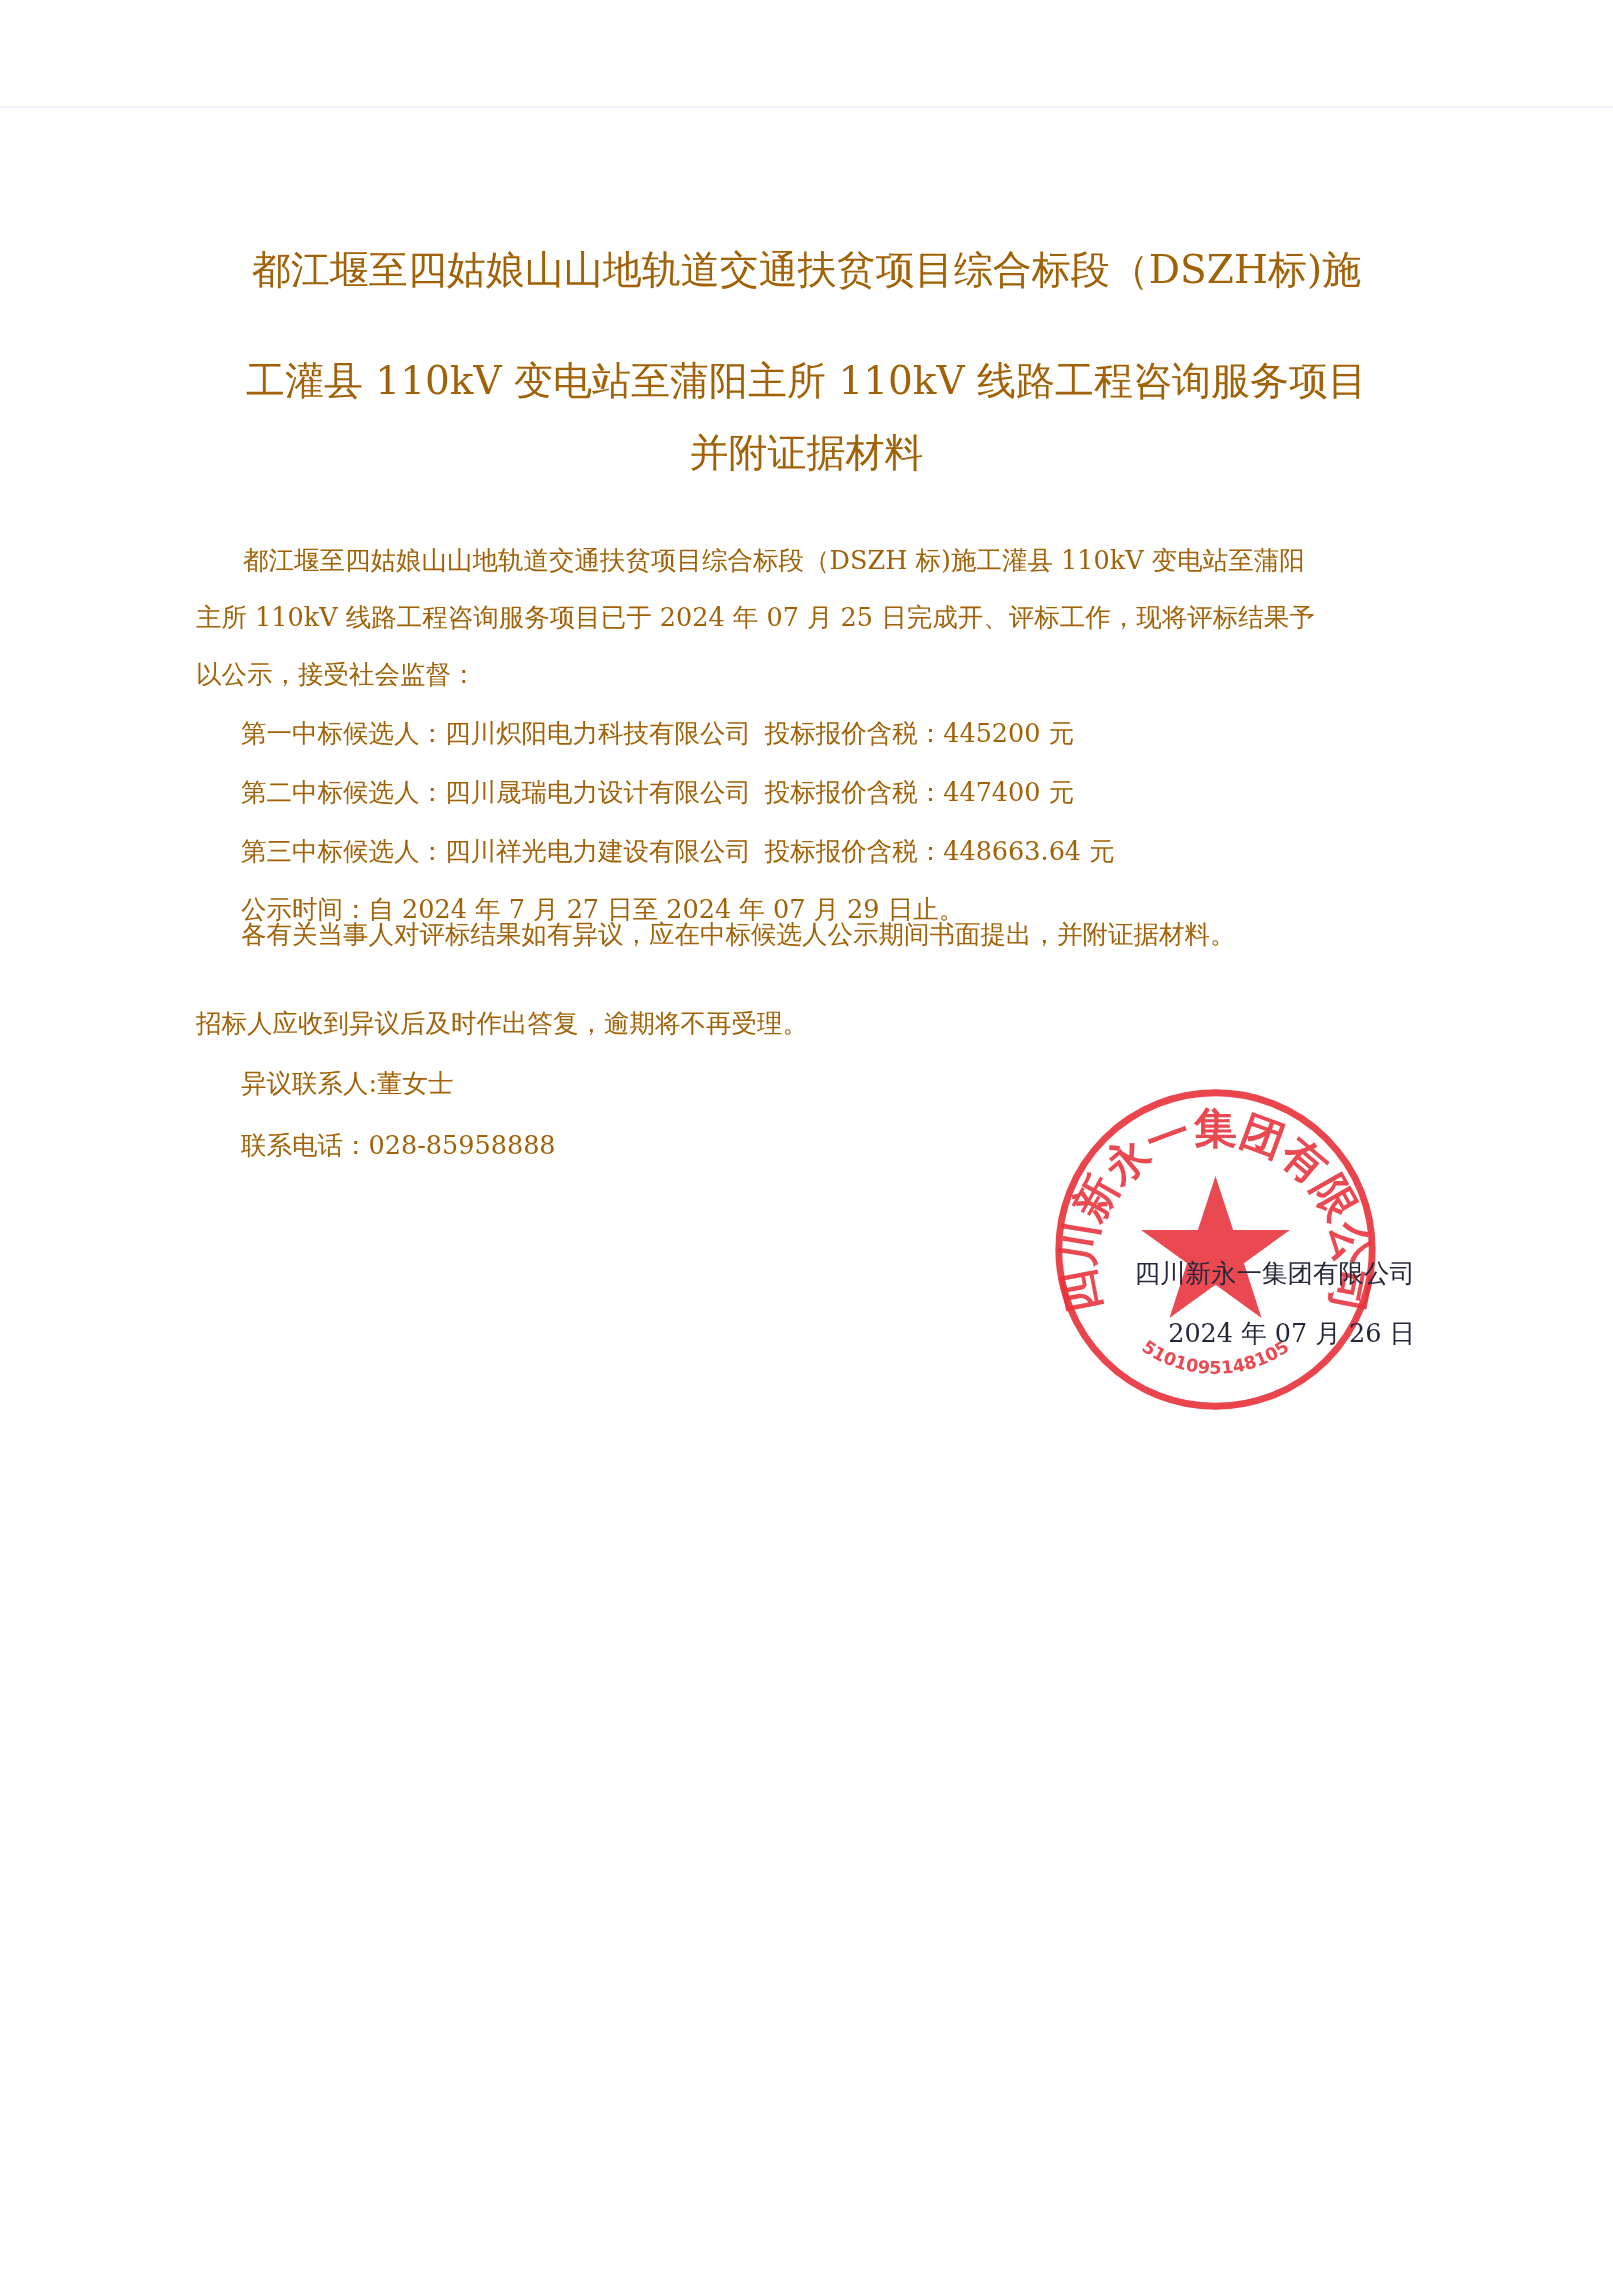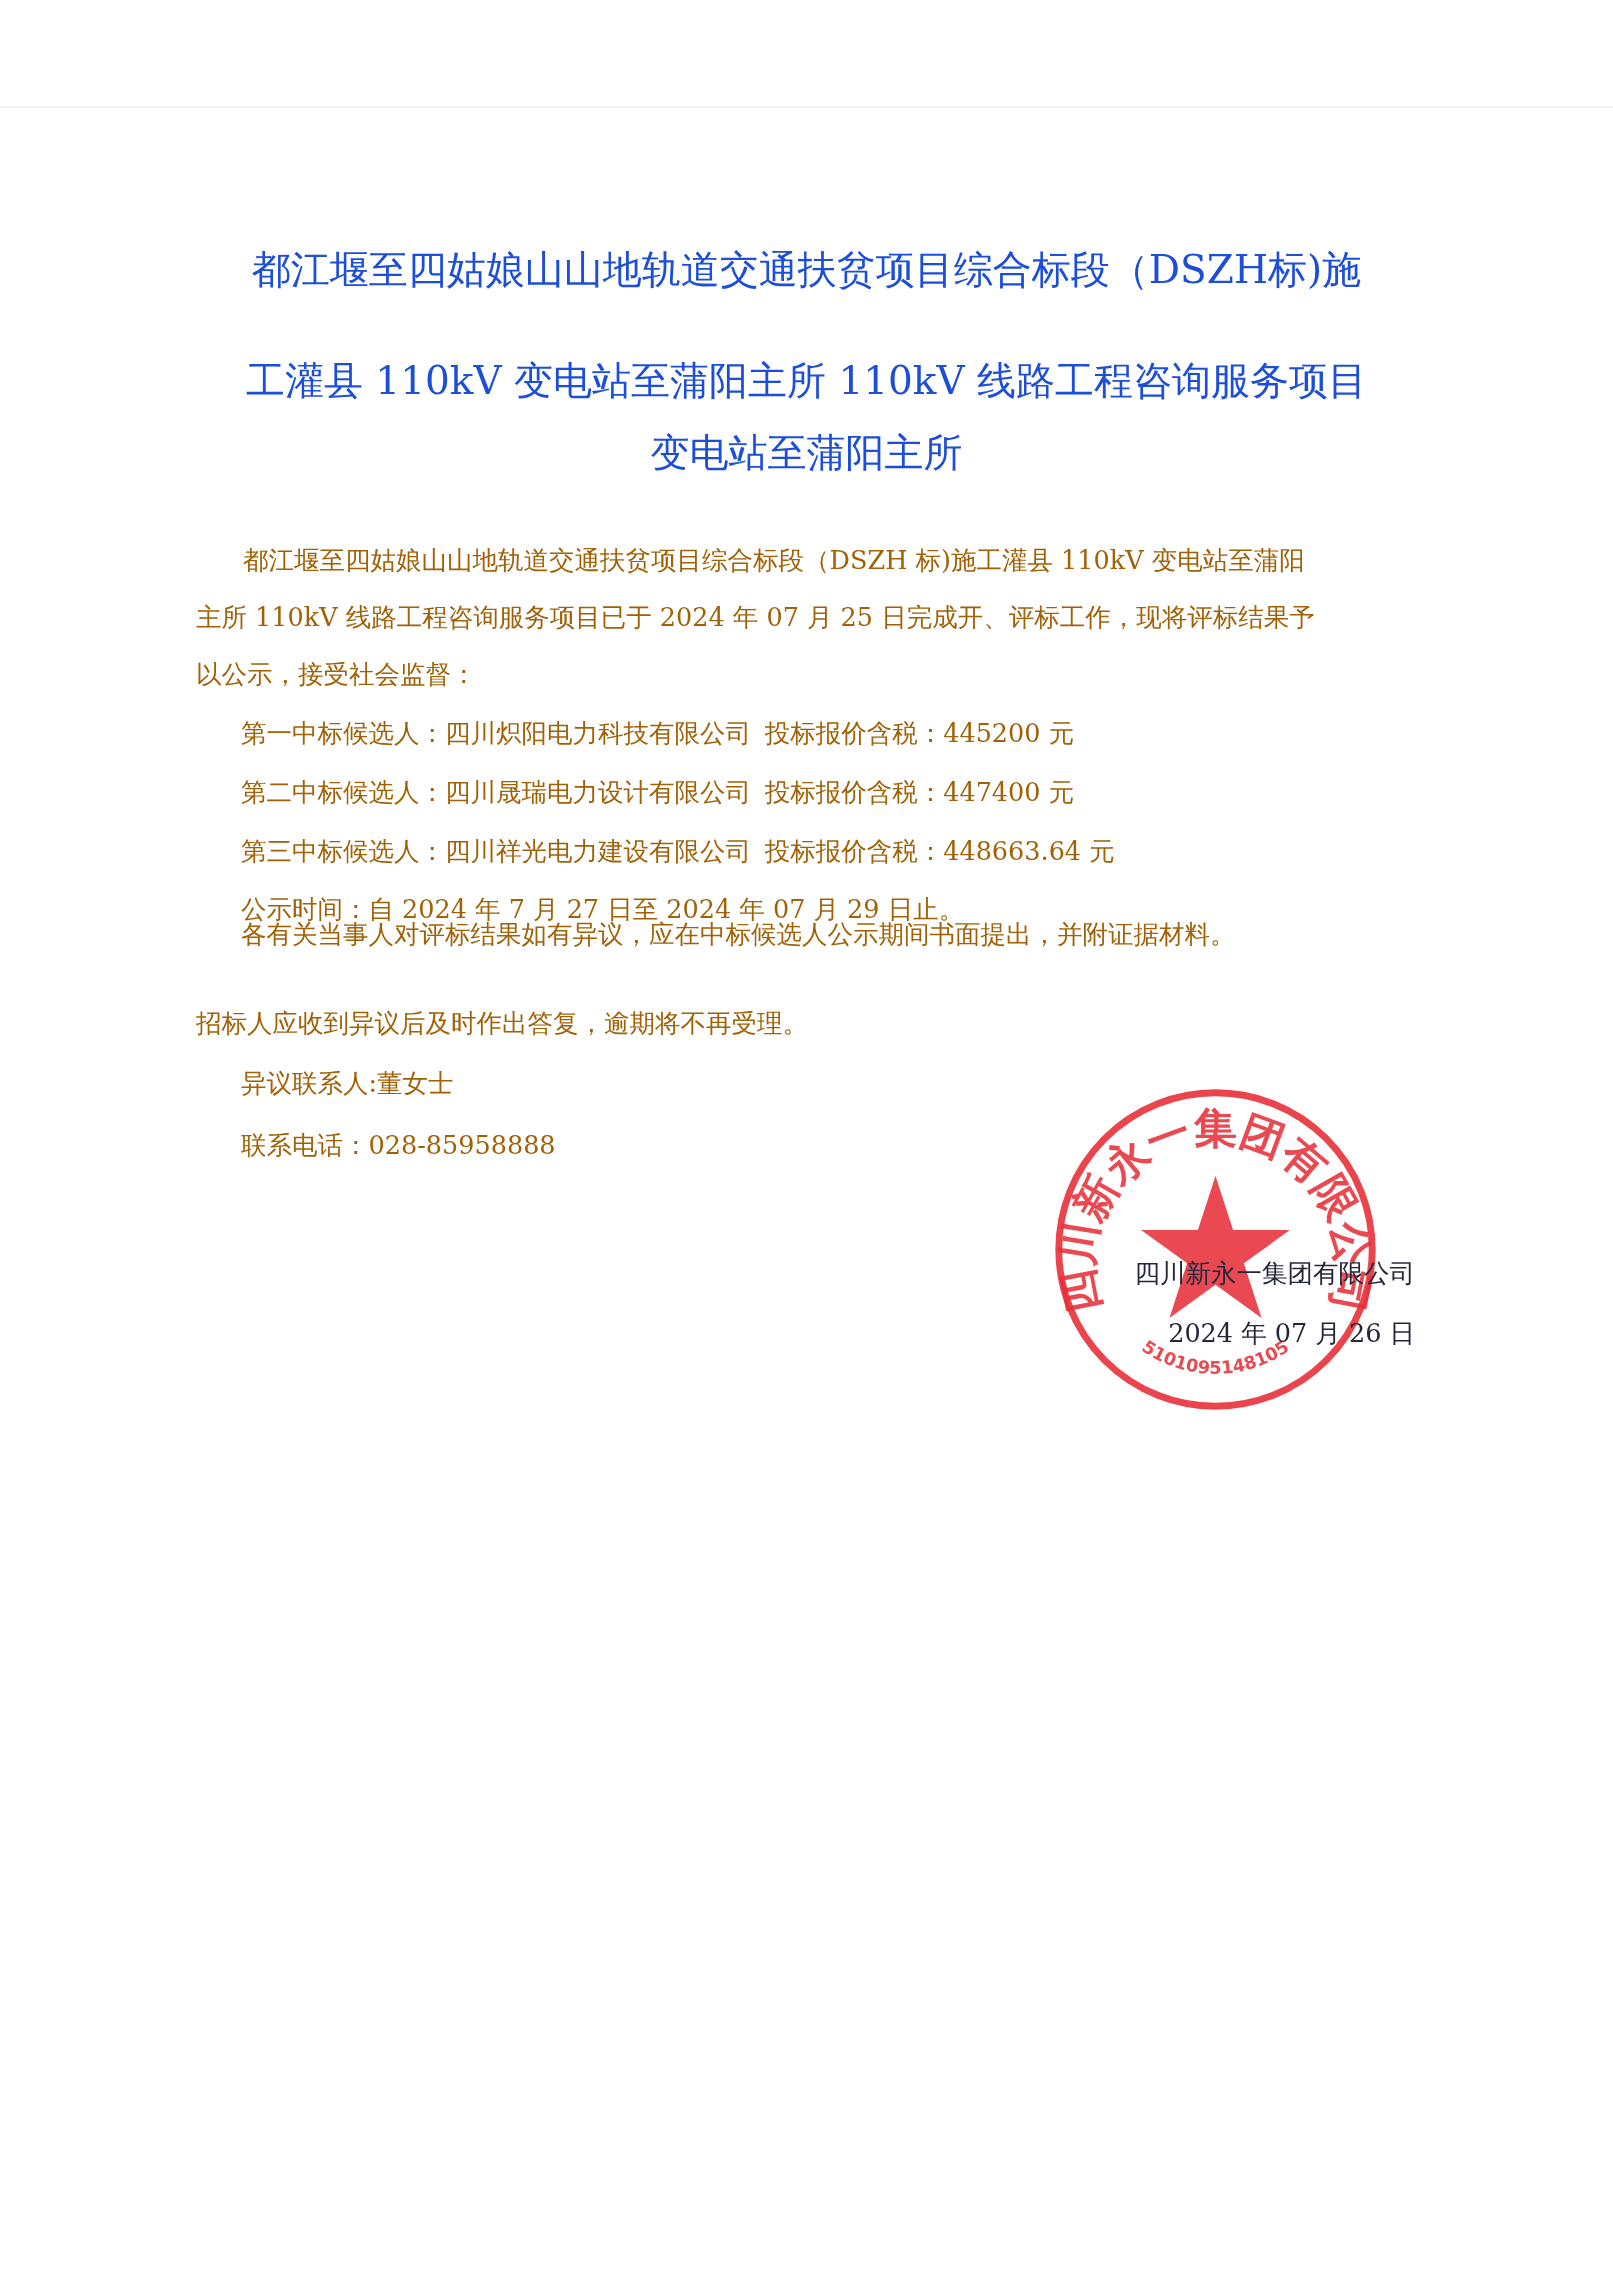--- a/index.html
+++ b/index.html
@@ -24,21 +24,21 @@
       background: #eef2fa;
     }
     .title {
       position: absolute;
       left: 0;
       width: 1613px;
       text-align: center;
       font-size: 39px;
       line-height: 47px;
       letter-spacing: 0px;
-      color: #1d4ed8;
+      color: #a16207;
       white-space: nowrap;
     }
     .title.t1 { top: 246px; }
     .title.t2 { top: 337px; margin-top: 20px; }
     .title.t3 { top: 429px; }
 
     .body-line {
       position: absolute;
       left: 241px;
       font-size: 25.5px;
@@ -80,21 +80,21 @@
     .sig-org { top: 1258px; }
     .sig-date { top: 1318px; margin-left: 24px; }
   </style>
 </head>
 <body>
 
 <div class="scan-line"></div>
 
 <div class="title t1">都江堰至四姑娘山山地轨道交通扶贫项目综合标段（DSZH标)施</div>
 <div class="title t2">工灌县 110kV 变电站至蒲阳主所 110kV 线路工程咨询服务项目</div>
-<div class="title t3">变电站至蒲阳主所</div>
+<div class="title t3">并附证据材料</div>
 
 <div class="body-line l1">都江堰至四姑娘山山地轨道交通扶贫项目综合标段（DSZH 标)施工灌县 110kV 变电站至蒲阳</div>
 <div class="body-line l2">主所 110kV 线路工程咨询服务项目已于 2024 年 07 月 25 日完成开、评标工作，现将评标结果予</div>
 <div class="body-line l3">以公示，接受社会监督：</div>
 
 <div class="body-line c1">
   <span>第一中标候选人：</span><span>四川炽阳电力科技有限公司</span><span class="gap"></span><span>投标报价含税：</span><span>445200</span>&nbsp;<span>元</span>
 </div>
 <div class="body-line c2">
   <span>第二中标候选人：</span><span>四川晟瑞电力设计有限公司</span><span class="gap"></span><span>投标报价含税：</span><span>447400</span>&nbsp;<span>元</span>

